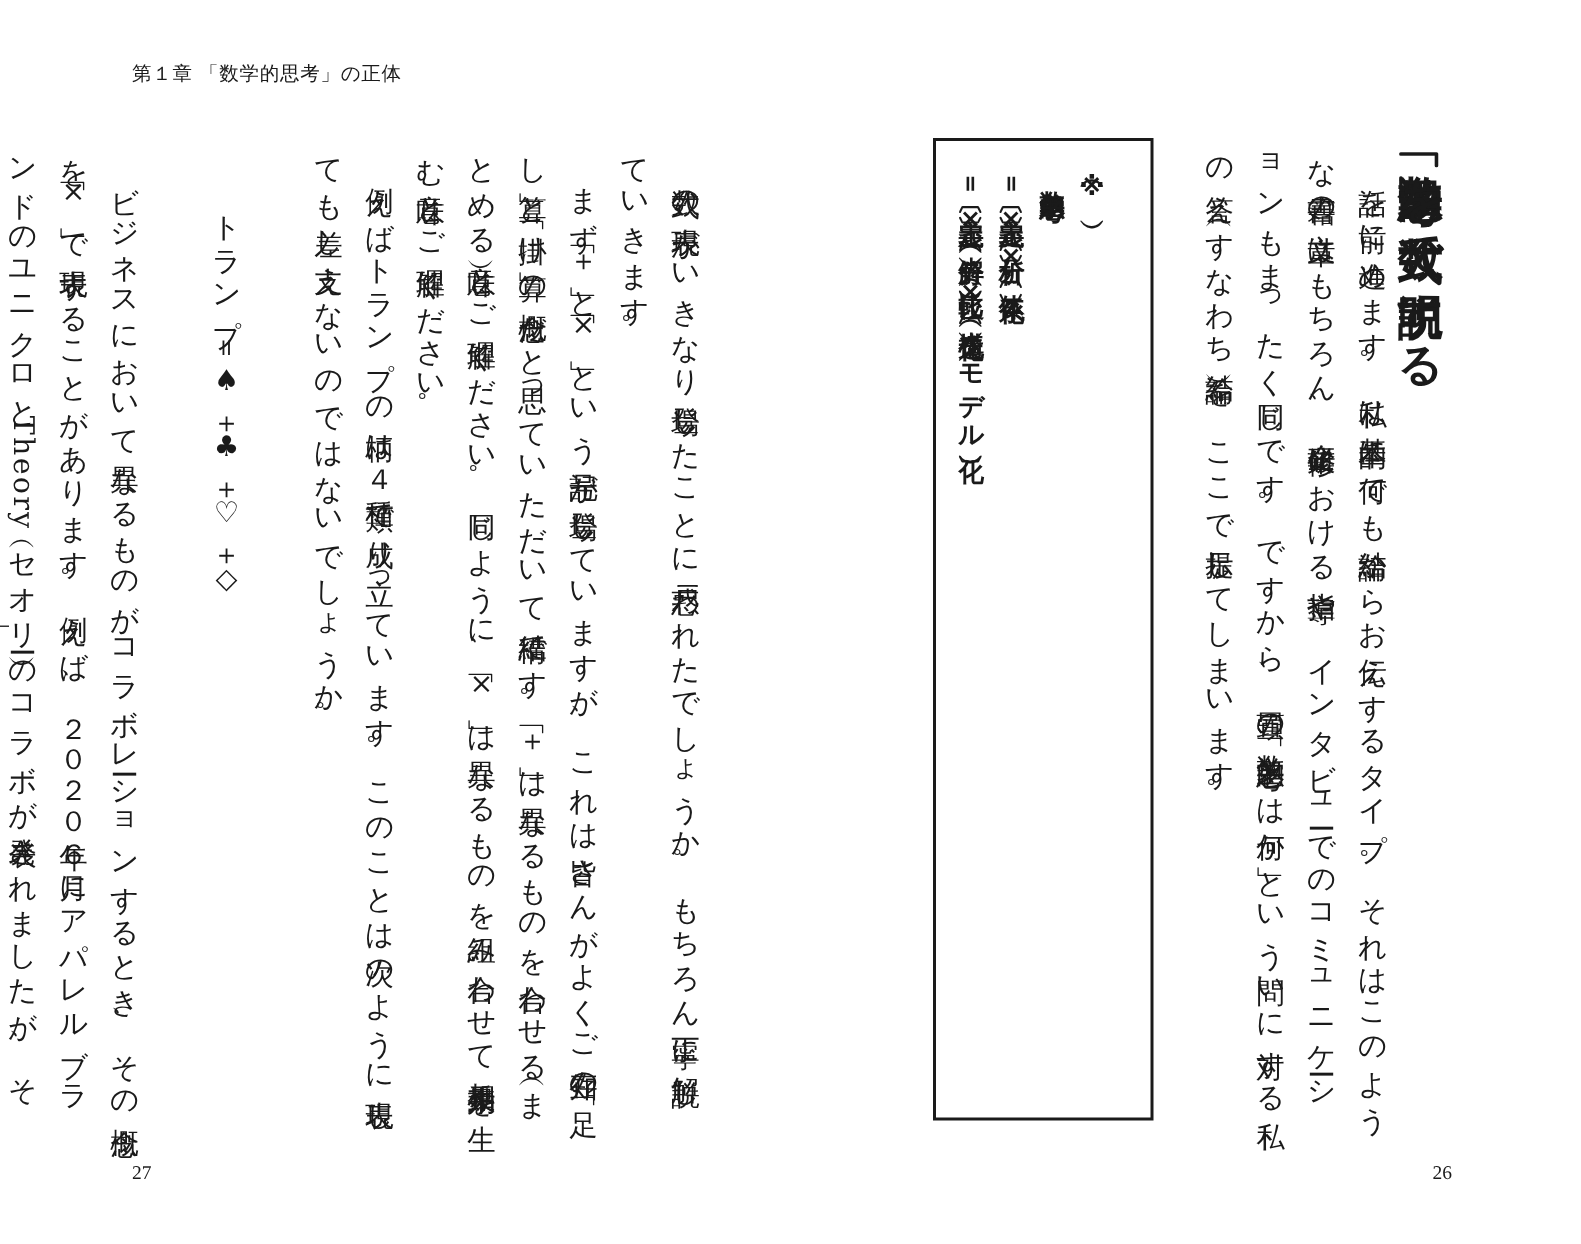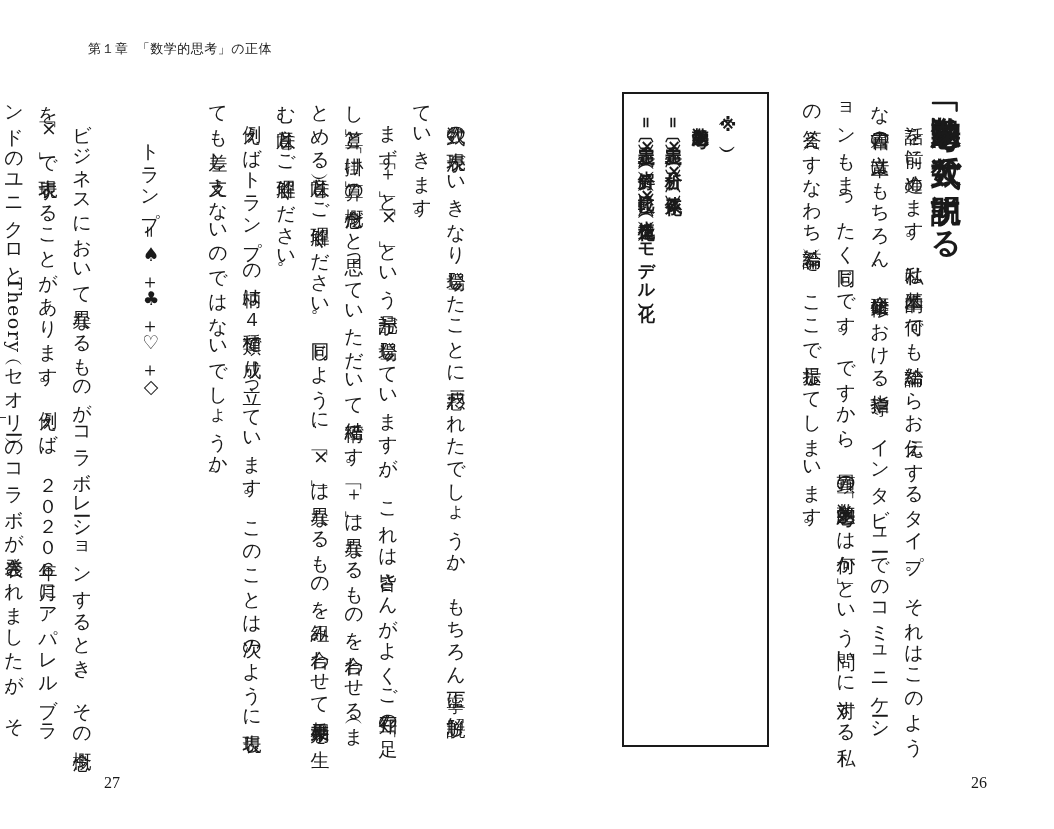--- a/index.html
+++ b/index.html
@@ -1,18 +1,18 @@
 <!DOCTYPE html>
 <html><head>
 <meta charset="utf-8">
 <style>
   html, body { margin: 0; padding: 0; background: #ffffff; }
   body { width: 1054px; height: 829px; position: relative; overflow: hidden; color: #1a1a1a; font-family: "DejaVu Serif", "Liberation Serif", serif; }
-  .running-head { position: absolute; left: 88px; top: 40px; font-size: 13px; letter-spacing: 0.5px; font-family: Liberation Mono, monospace; white-space: nowrap; }
-  .page-num { position: absolute; top: 774px; font-size: 16px; font-family: "Liberation Serif", serif; margin-left: 16px; }
+  .running-head { position: absolute; left: 88px; top: 40px; font-size: 13px; letter-spacing: 0.5px; font-family: Liberation Sans, sans-serif; white-space: nowrap; }
+  .page-num { position: absolute; top: 774px; font-size: 13px; font-family: "Liberation Serif", serif; }
   .vblock { position: absolute; writing-mode: vertical-rl; -webkit-writing-mode: vertical-rl; text-orientation: mixed; }
   .body-text { font-size: 19px; line-height: 34px; letter-spacing: 1.5px; }
   .body-text p { margin: 0; }
   .indent { text-indent: 1em; }
   .heading { font-family: "DejaVu Sans", sans-serif; font-weight: bold; font-size: 30px; letter-spacing: 1px; line-height: 40px; }
   .box { position: absolute; left: 622px; top: 92px; width: 147px; height: 655px; border: 2px solid #1a1a1a; box-sizing: border-box; }
   .box-text { font-family: "DejaVu Sans", sans-serif; font-weight: bold; font-size: 17px; line-height: 27px; letter-spacing: 1px; position: absolute; right: 26px; top: 20px; height: 620px; }
   .box-text p { margin: 0; }
   .margin-tick { position: absolute; left: 0; top: 417px; width: 6px; height: 1px; background: #333; }
 </style>

